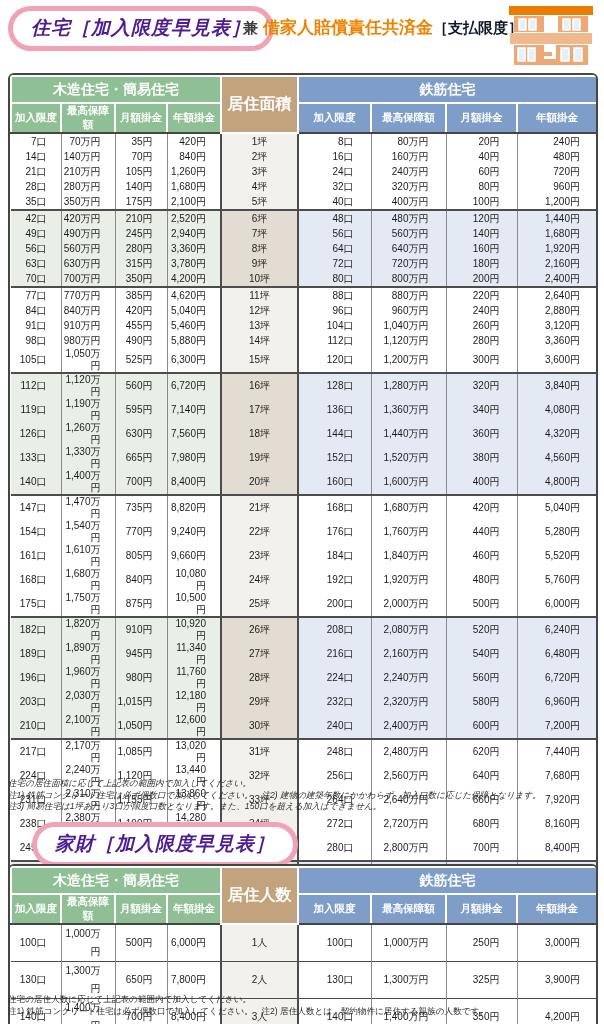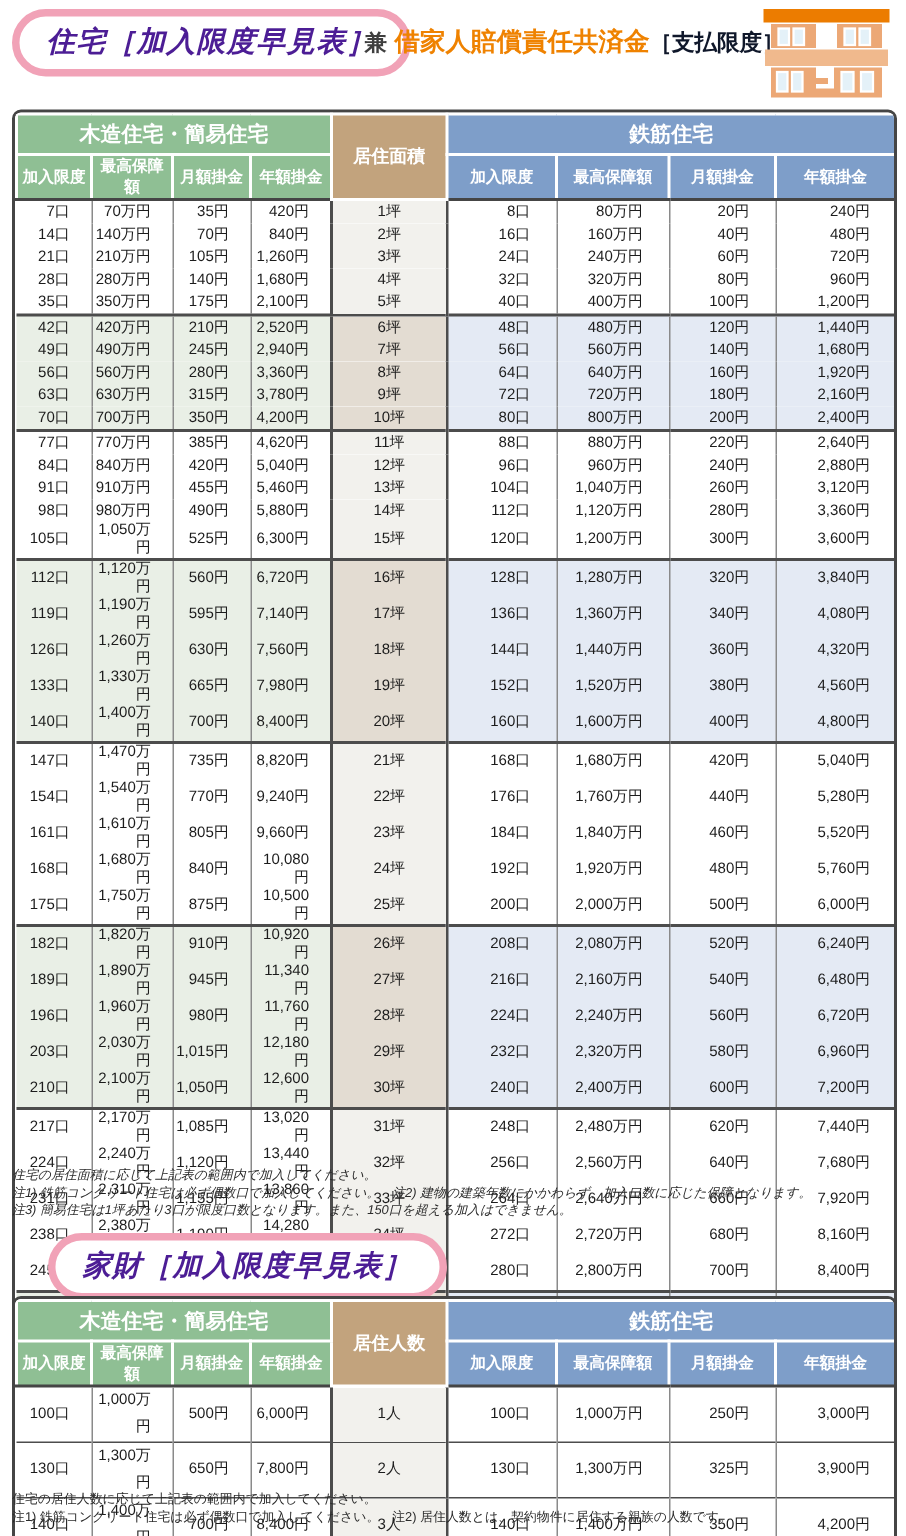--- a/index.html
+++ b/index.html
@@ -18,21 +18,21 @@
   
   .topnotes{font-size:10.5px;line-height:16px;color:#1c1c1c;margin-top:36px;}
   .topnotes .blt{color:#d4738c;margin-right:1px;}
 
   
   .twrap{border:2px solid #454545;border-radius:6px;overflow:hidden;background:#fff;}
   table{border-collapse:collapse;table-layout:fixed;width:100%;}
   th{border:2px solid #ffffff;color:#ffffff;font-weight:bold;text-align:center;padding:0;}
   .gh{font-size:14px;height:25px;}
   .sh{font-size:10.5px;height:25px;}
-  .hw{background:#8fbf94;} .ha{background:#c2a37d;font-size:12px;} .hs{background:#7e9ec9;}
+  .hw{background:#8fbf94;} .ha{background:#c2a37d;font-size:16px;} .hs{background:#7e9ec9;}
   thead tr.subrow th{border-bottom:2px solid #454545;}
   td{font-size:10px;padding:0;height:15px;line-height:12px;text-align:right;
      border-left:1px solid #8a8a8a;overflow:visible;}
   td.c0{border-left:none;}
   td.c4,td.c5{border-left:2px solid #4c4c4c;}
   td.c0,td.c1,td.c2,td.c3{padding-right:14px;}
   td.c5,td.c6,td.c7,td.c8{padding-right:17px;}
   td.c4{text-align:center;padding-right:0;background:#f2f1ed;position:relative;}
   tr.group-start td{border-top:2px solid #4c4c4c;}
   tr.tint td.c0,tr.tint td.c1,tr.tint td.c2,tr.tint td.c3{background:#e9efe6;}

